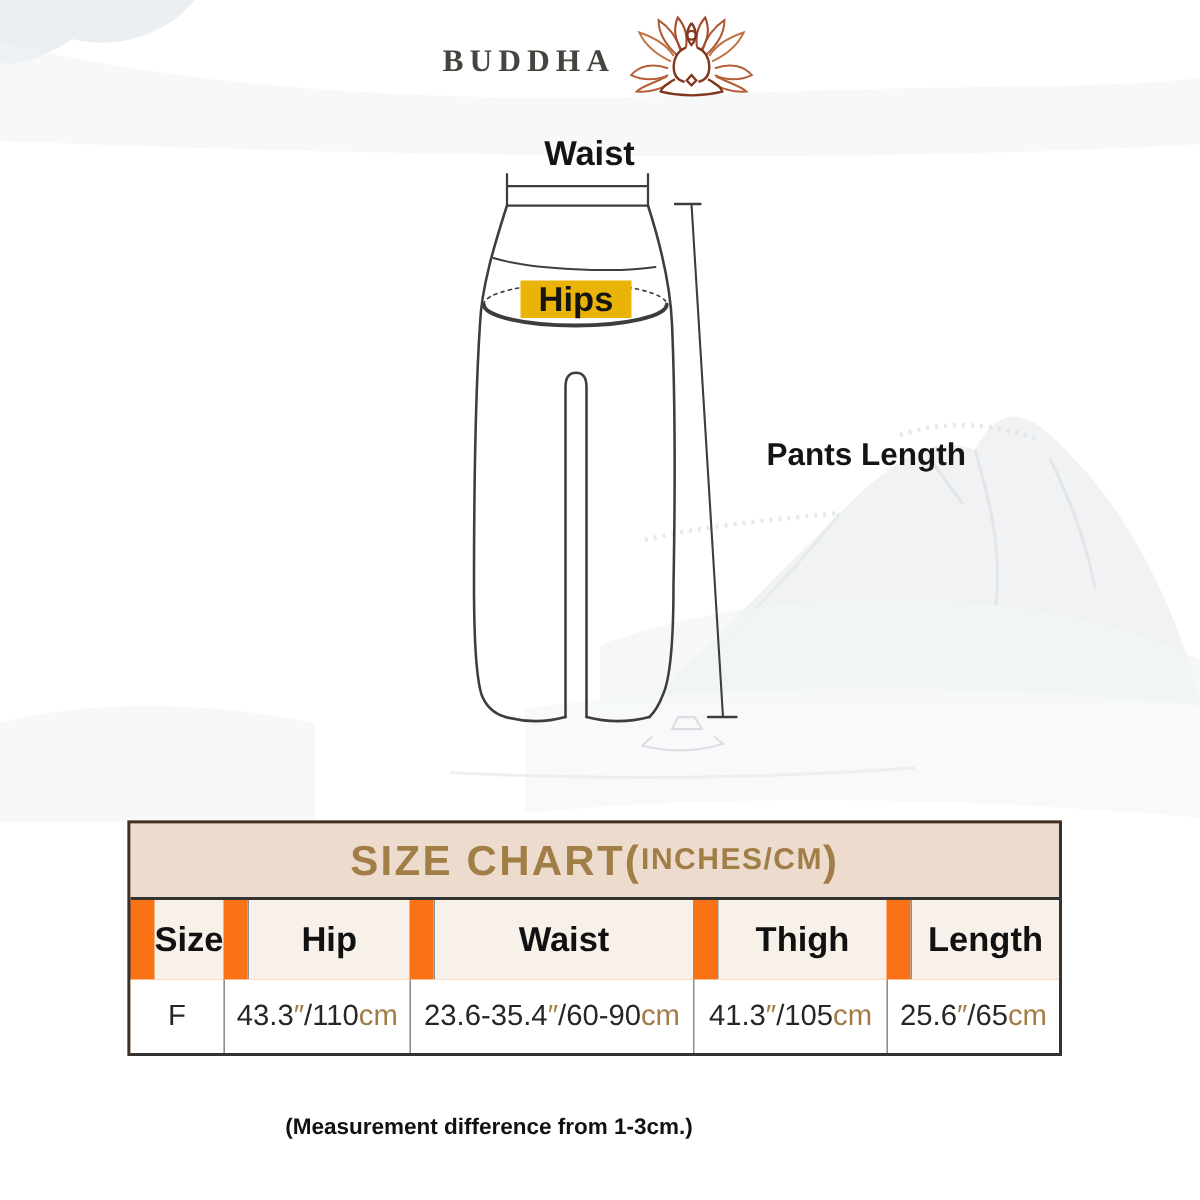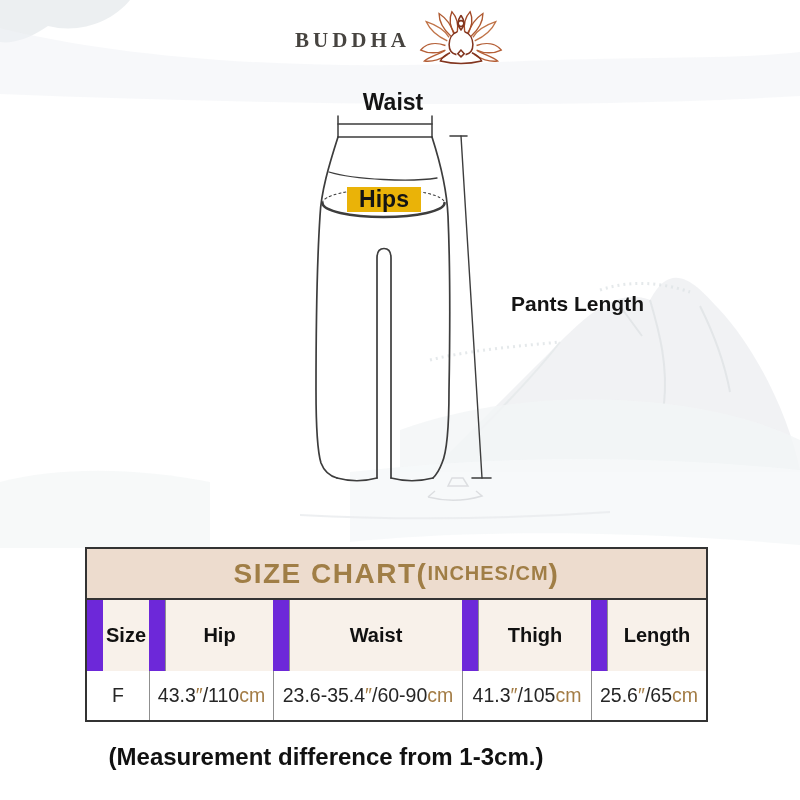--- a/index.html
+++ b/index.html
@@ -20,38 +20,38 @@
   
   .diagram-svg{position:absolute;left:300px;top:110px;z-index:1;}
   .diag-label{position:absolute;z-index:2;font-weight:bold;color:#141414;}
   .waist-label{left:330px;top:89px;width:126px;text-align:center;font-size:23px;}
   .hips-label{left:347px;top:187px;width:74px;height:25px;text-align:center;
               font-size:23px;background:#eab308;line-height:25px;}
   .length-label{left:511px;top:292px;font-size:21px;}
 
   
   .size-table{position:absolute;left:85px;top:547px;width:623px;z-index:2;
-              border:2px solid #333333;box-sizing:border-box;background:#6d28d9;}
+              border:2px solid #333333;box-sizing:border-box;background:#f97316;}
   .table-title{height:49px;background:#eddcce;border-bottom:2px solid #333333;
                display:flex;align-items:baseline;justify-content:center;
                color:#a07e46;font-weight:bold;letter-spacing:1.5px;padding-top:0;}
   .table-title{align-items:center;}
   .title-main,.title-close{font-size:28px;}
   .title-sub{font-size:20px;letter-spacing:1px;}
   .tbl-grid{display:grid;grid-template-columns:62px 124px 189px 129px 1fr;}
   .cell{display:flex;align-items:center;justify-content:center;
         border-left:1px solid #8f8f8f;box-sizing:border-box;}
   .cell.c0{border-left:none;}
-  .hcell{height:71px;background:#f8f1ea;font-weight:bold;font-size:20px;color:#111;margin-left:16px;}
+  .hcell{height:53px;background:#f8f1ea;font-weight:bold;font-size:23px;color:#111;margin-left:16px;}
   .dcell{height:49px;background:#ffffff;font-size:19.5px;color:#262626;white-space:nowrap;}
   .unit{color:#a37c45;}
 
   
   .footnote{position:absolute;left:0;top:743px;width:652px;text-align:center;
-            font-size:24px;font-weight:bold;color:#111;z-index:2;}
+            font-size:15px;font-weight:bold;color:#111;z-index:2;}
 </style>
 </head>
 <body>
 
 <svg class="bg-art" viewBox="0 0 800 800" aria-hidden="true">
 
   <path d="M0,0 L130,0 C112,22 80,34 48,26 C28,40 10,44 0,42 Z" fill="#e9ecef" opacity="0.85"></path>
   <path d="M0,28 C120,58 300,72 500,62 C640,56 730,60 800,52 L800,96 C600,108 300,106 0,94 Z" fill="#f1f3f5" opacity="0.55"></path>
 
   <path d="M430,472 C470,432 520,382 560,342 C592,310 620,288 650,300 C672,258 696,284 718,308 C758,350 790,420 800,470 L800,472 Z" fill="#eff1f3" opacity="0.9"></path>

